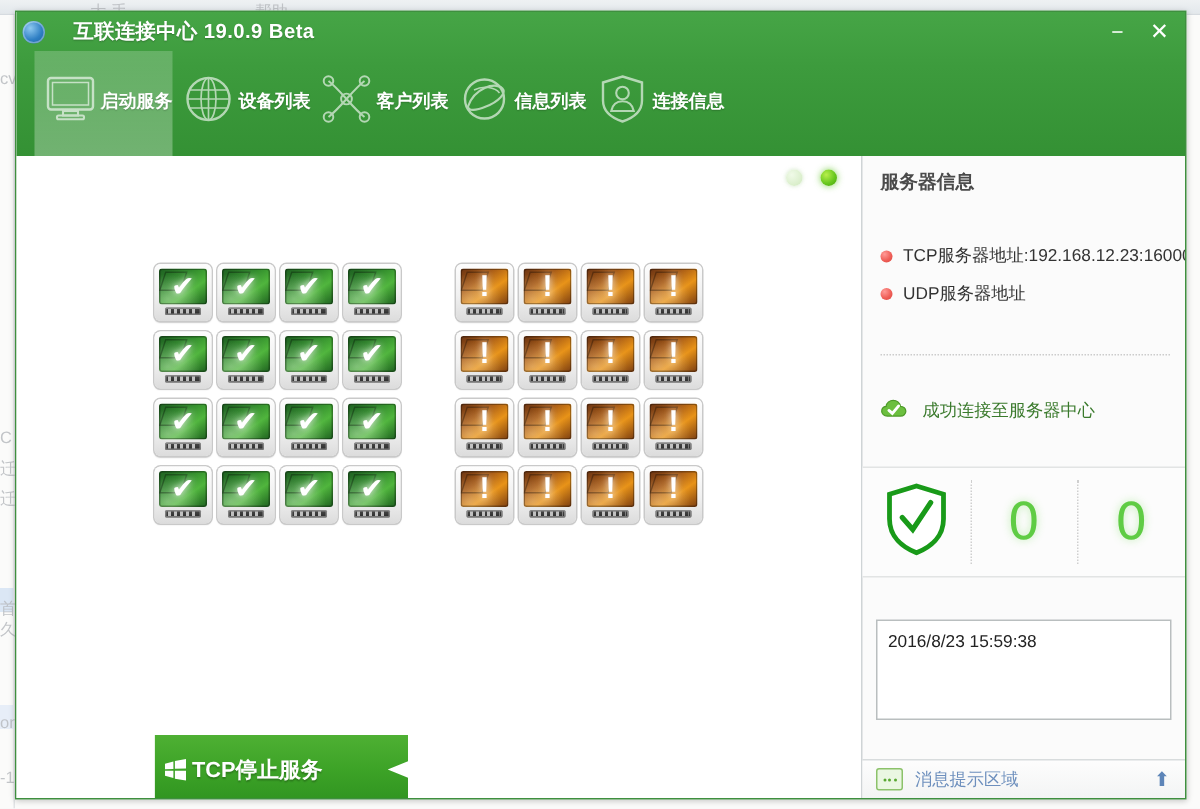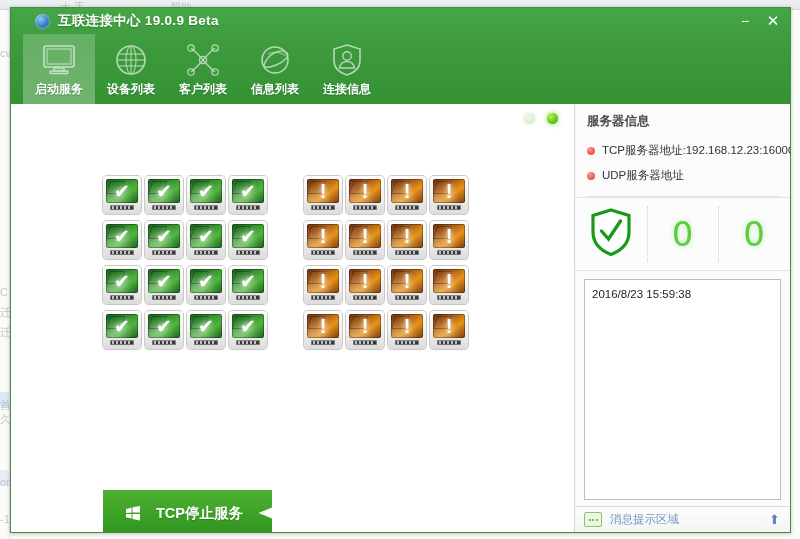--- a/index.html
+++ b/index.html
@@ -57,21 +57,22 @@
   .green-band {
     position: absolute; left: 0; top: 0; right: 0; height: 96px;
     background: linear-gradient(180deg, #46a546 0%, #3d9b3d 38%, #349134 100%);
   }
 
   .titlebar {
     position: relative;
     height: 26px;
     display: flex;
     align-items: center;
-    padding-left: 24px;
+    padding-left: 4px;
+    gap: 11px;
   }
   .win-icon {
     width: 15px; height: 15px;
     border-radius: 50%;
     background: radial-gradient(circle at 35% 32%, #8ec8f0 0%, #2f7fc4 55%, #1a5e9c 100%);
     box-shadow: inset 0 0 0 1px rgba(255,255,255,.35);
     flex: 0 0 auto;
   }
   .win-title {
     margin-left: 8px;
@@ -97,22 +98,22 @@
 
   
   .toolbar {
     position: absolute; left: 0; top: 26px; right: 0; height: 70px;
     display: flex;
     align-items: flex-end;
     padding-left: 12px;
   }
   .tab {
     position: relative;
-    width: 72px; height: 70px;
-    display: flex; flex-direction: column;
+    width: 92px; height: 70px;
+    display: flex; flex-direction: row;
     align-items: center; justify-content: flex-end;
     padding-bottom: 6px;
     cursor: pointer;
   }
   .tab.active {
     background: linear-gradient(180deg, rgba(255,255,255,.20), rgba(255,255,255,.30));
   }
   .tab-icon {
     width: 40px; height: 38px;
     display: flex; align-items: center; justify-content: center;
@@ -226,43 +227,43 @@
     width: 20px; height: 3px;
     background: repeating-linear-gradient(90deg, #d8d8d8 0 2px, transparent 2px 4px);
     opacity: .85;
   }
 
   
   .action-btn {
     position: absolute;
     height: 46px;
     display: flex; align-items: center;
-    padding-left: 22px;
-    gap: 14px;
+    padding-left: 6px;
+    gap: 2px;
     background: linear-gradient(180deg, #4eb033 0%, #3da327 50%, #2f9320 100%);
     color: #ffffff;
     font-size: 14.5px;
     font-weight: bold;
     cursor: pointer;
     border: none;
     clip-path: polygon(0 0, 100% 0, 100% 38%, 92% 50%, 100% 62%, 100% 100%, 0 100%);
     text-shadow: 0 1px 1px rgba(0,0,0,.22);
     white-space: nowrap;
   }
   .action-btn.tcp { left: 92px;  top: 386px; width: 169px; }
   .action-btn.udp { left: 293px; top: 386px; width: 169px; }
   .btn-icon { display: flex; align-items: center; }
 
   
   .info-pane {
     position: absolute; right: 0; top: 0;
     width: 216px; bottom: 0;
     border-left: 1px solid #cfd4d6;
     background: #fbfbfb;
-    display: flex; flex-direction: column;
+    display: flex; flex-direction: column; gap: 20px;
   }
 
   .info-head {
     padding: 9px 0 6px 12px;
     color: #4b4b4b;
     font-size: 12.5px;
     font-weight: bold;
   }
 
   .addr-list { padding: 2px 0 6px 12px; }
@@ -699,20 +700,29 @@
             <span>TCP服务器地址:192.168.12.23:16000</span>
           </div>
           <div class="addr-item">
             <span class="addr-dot"></span>
             <span>UDP服务器地址</span>
           </div>
         </div>
 
       <div class="dotted-sep"></div>
 
+      <div class="conn-status">
+        <span>
+          <svg width="19" height="14" viewBox="0 0 19 14">
+            <path d="M4.6,12.4 C2.3,12.4 0.8,10.9 0.8,9.1 C0.8,7.4 2.1,6.1 3.7,5.9 C4.1,3.6 6.1,1.9 8.5,1.9 C10.9,1.9 12.9,3.6 13.3,5.9 C15.3,5.9 16.9,7.4 16.9,9.2 C16.9,11 15.3,12.4 13.3,12.4 Z" fill="#6cbf3f" stroke="#4d9a28" stroke-width=".8"></path>
+            <path d="M5.6,8.6 L7.9,10.6 L12.1,5.6" fill="none" stroke="#ffffff" stroke-width="1.9" stroke-linecap="round"></path>
+          </svg>
+        </span>
+        <span>成功连接至服务器中心</span>
+      </div>
 
       <div class="stats-row" id="stats-row">
           <div class="stat-cell">
             <span><svg width="44" height="50" viewBox="0 0 44 50">
                 <path d="M22,3 L40,8.5 L40,25 C40,37 31,44 22,47.5 C13,44 4,37 4,25 L4,8.5 Z" fill="#ffffff" stroke="#199a19" stroke-width="3.2"></path>
                 <path d="M12.5,24 L19.5,32 L31.5,14" fill="none" stroke="#199a19" stroke-width="3.4" stroke-linecap="round"></path>
               </svg></span>
           </div>
           <div class="stat-cell">
             <span class="stat-num">0</span>

